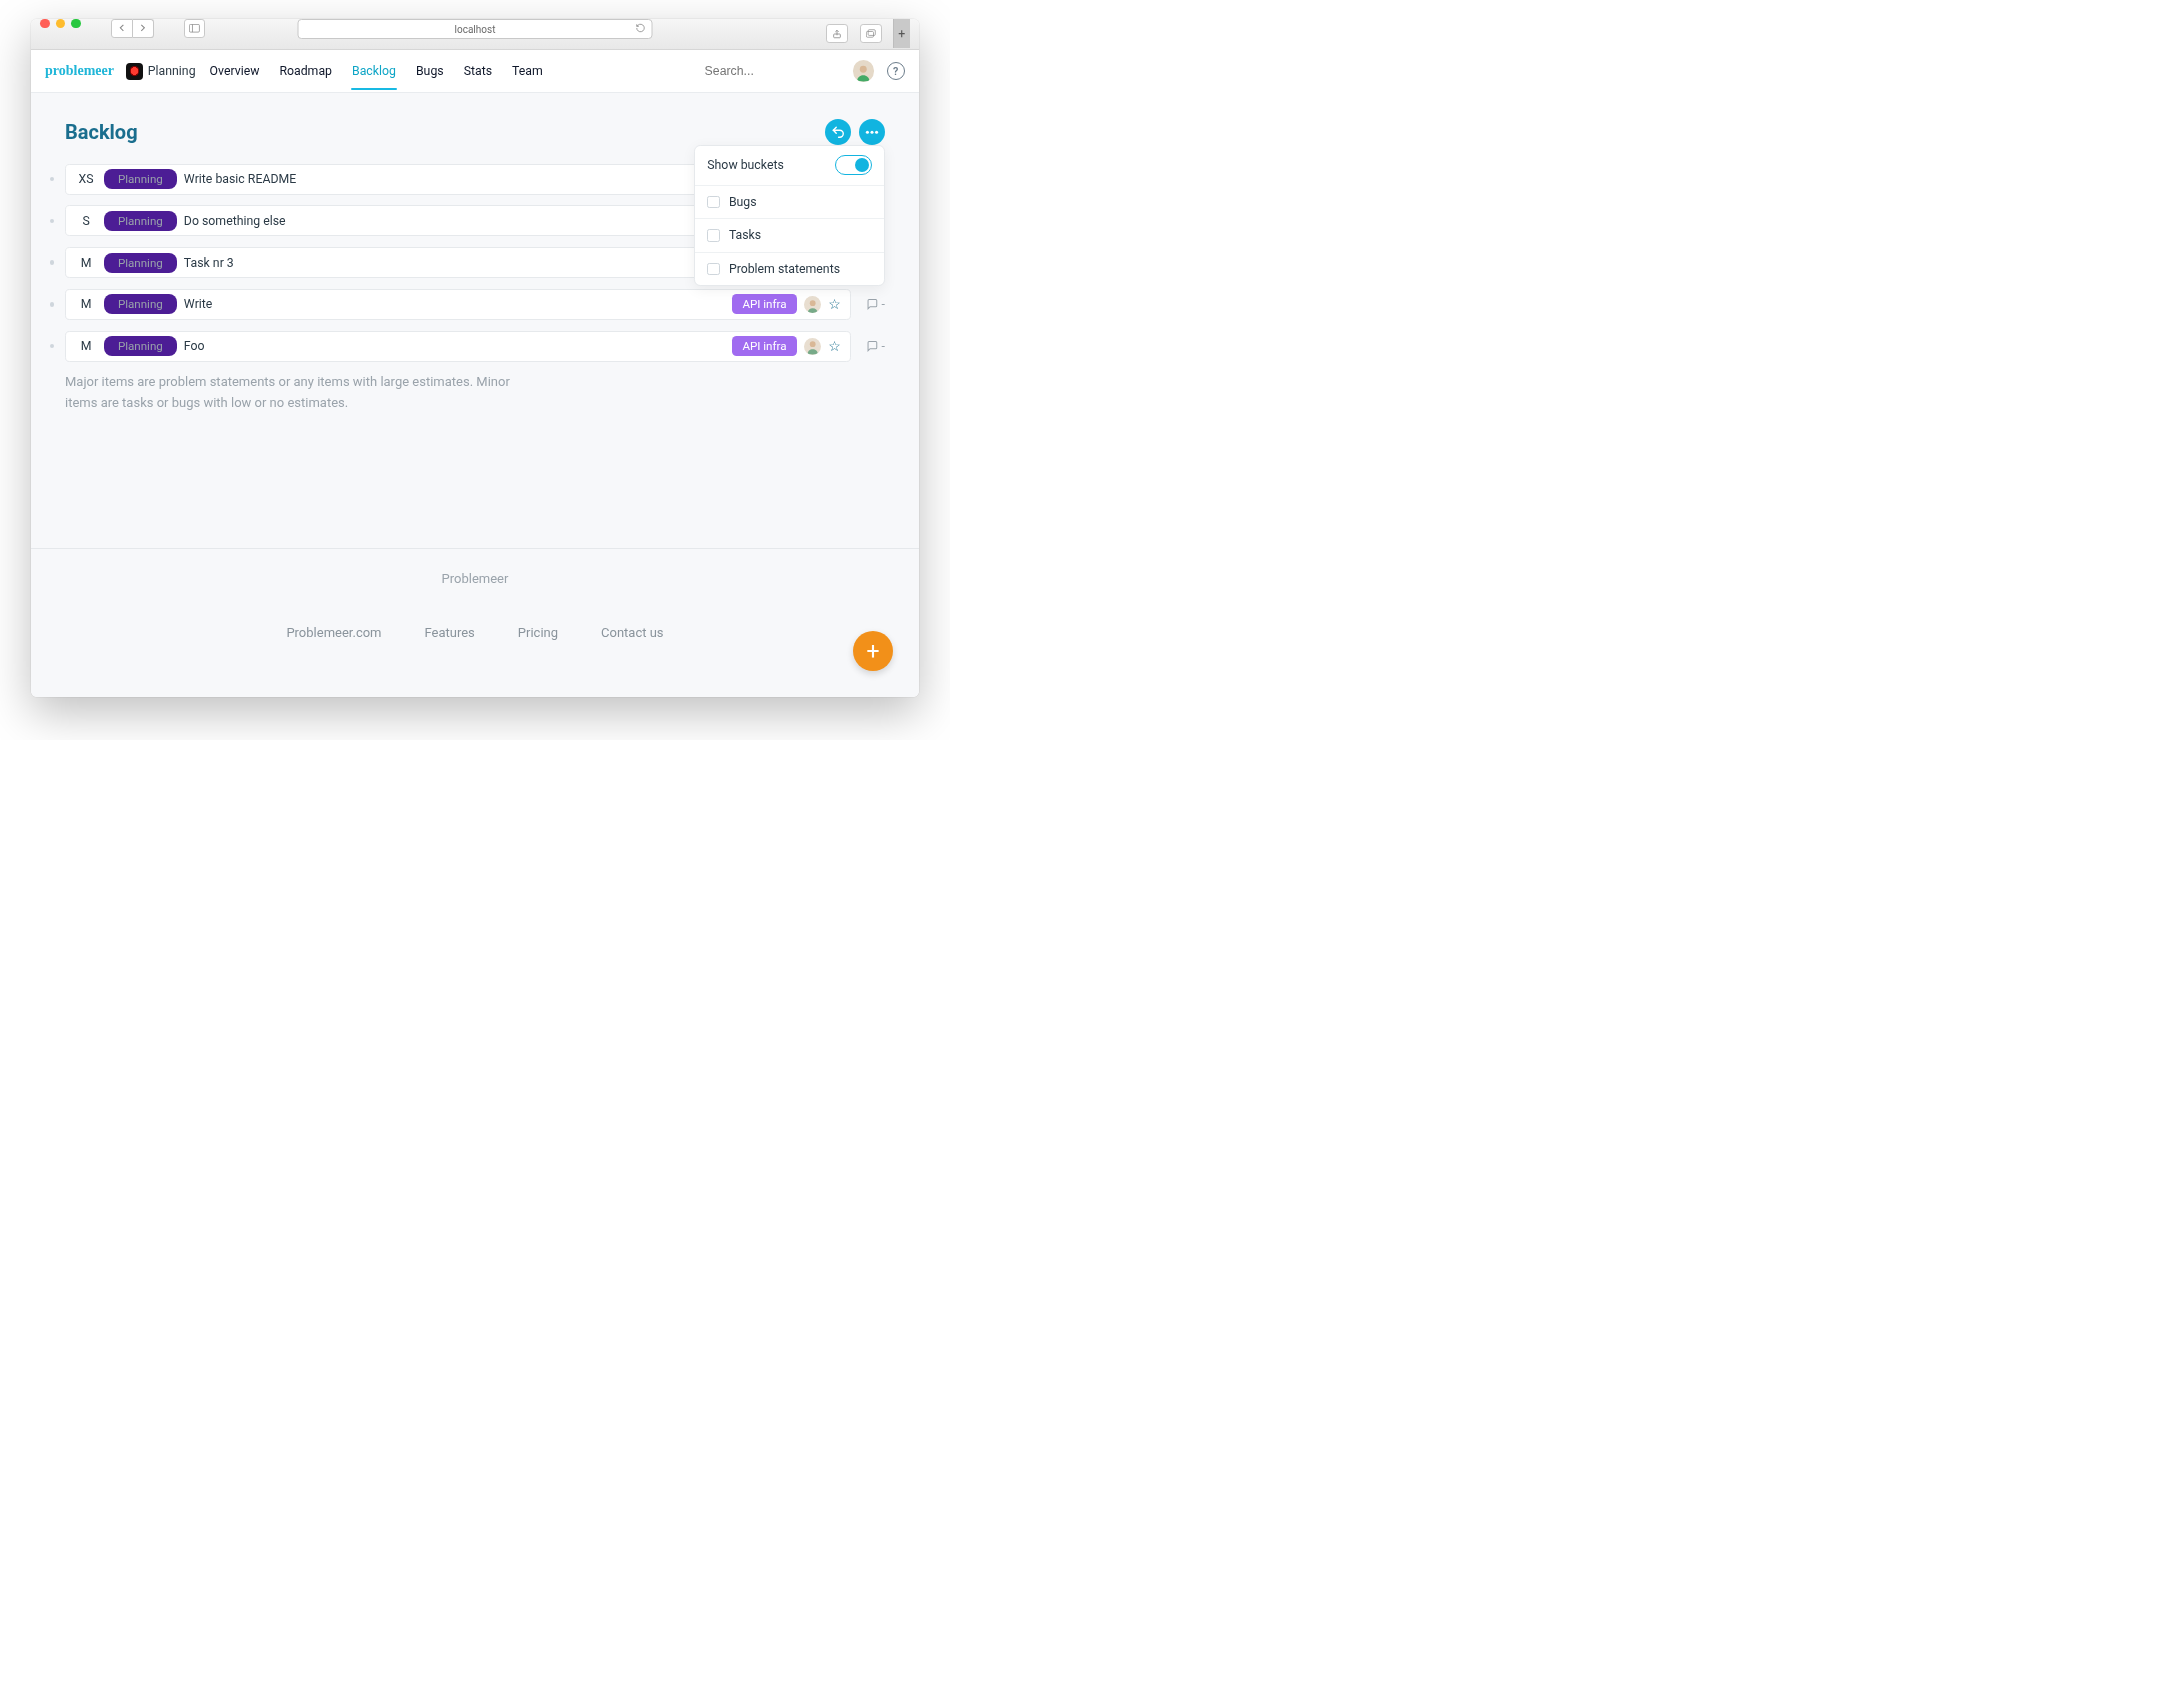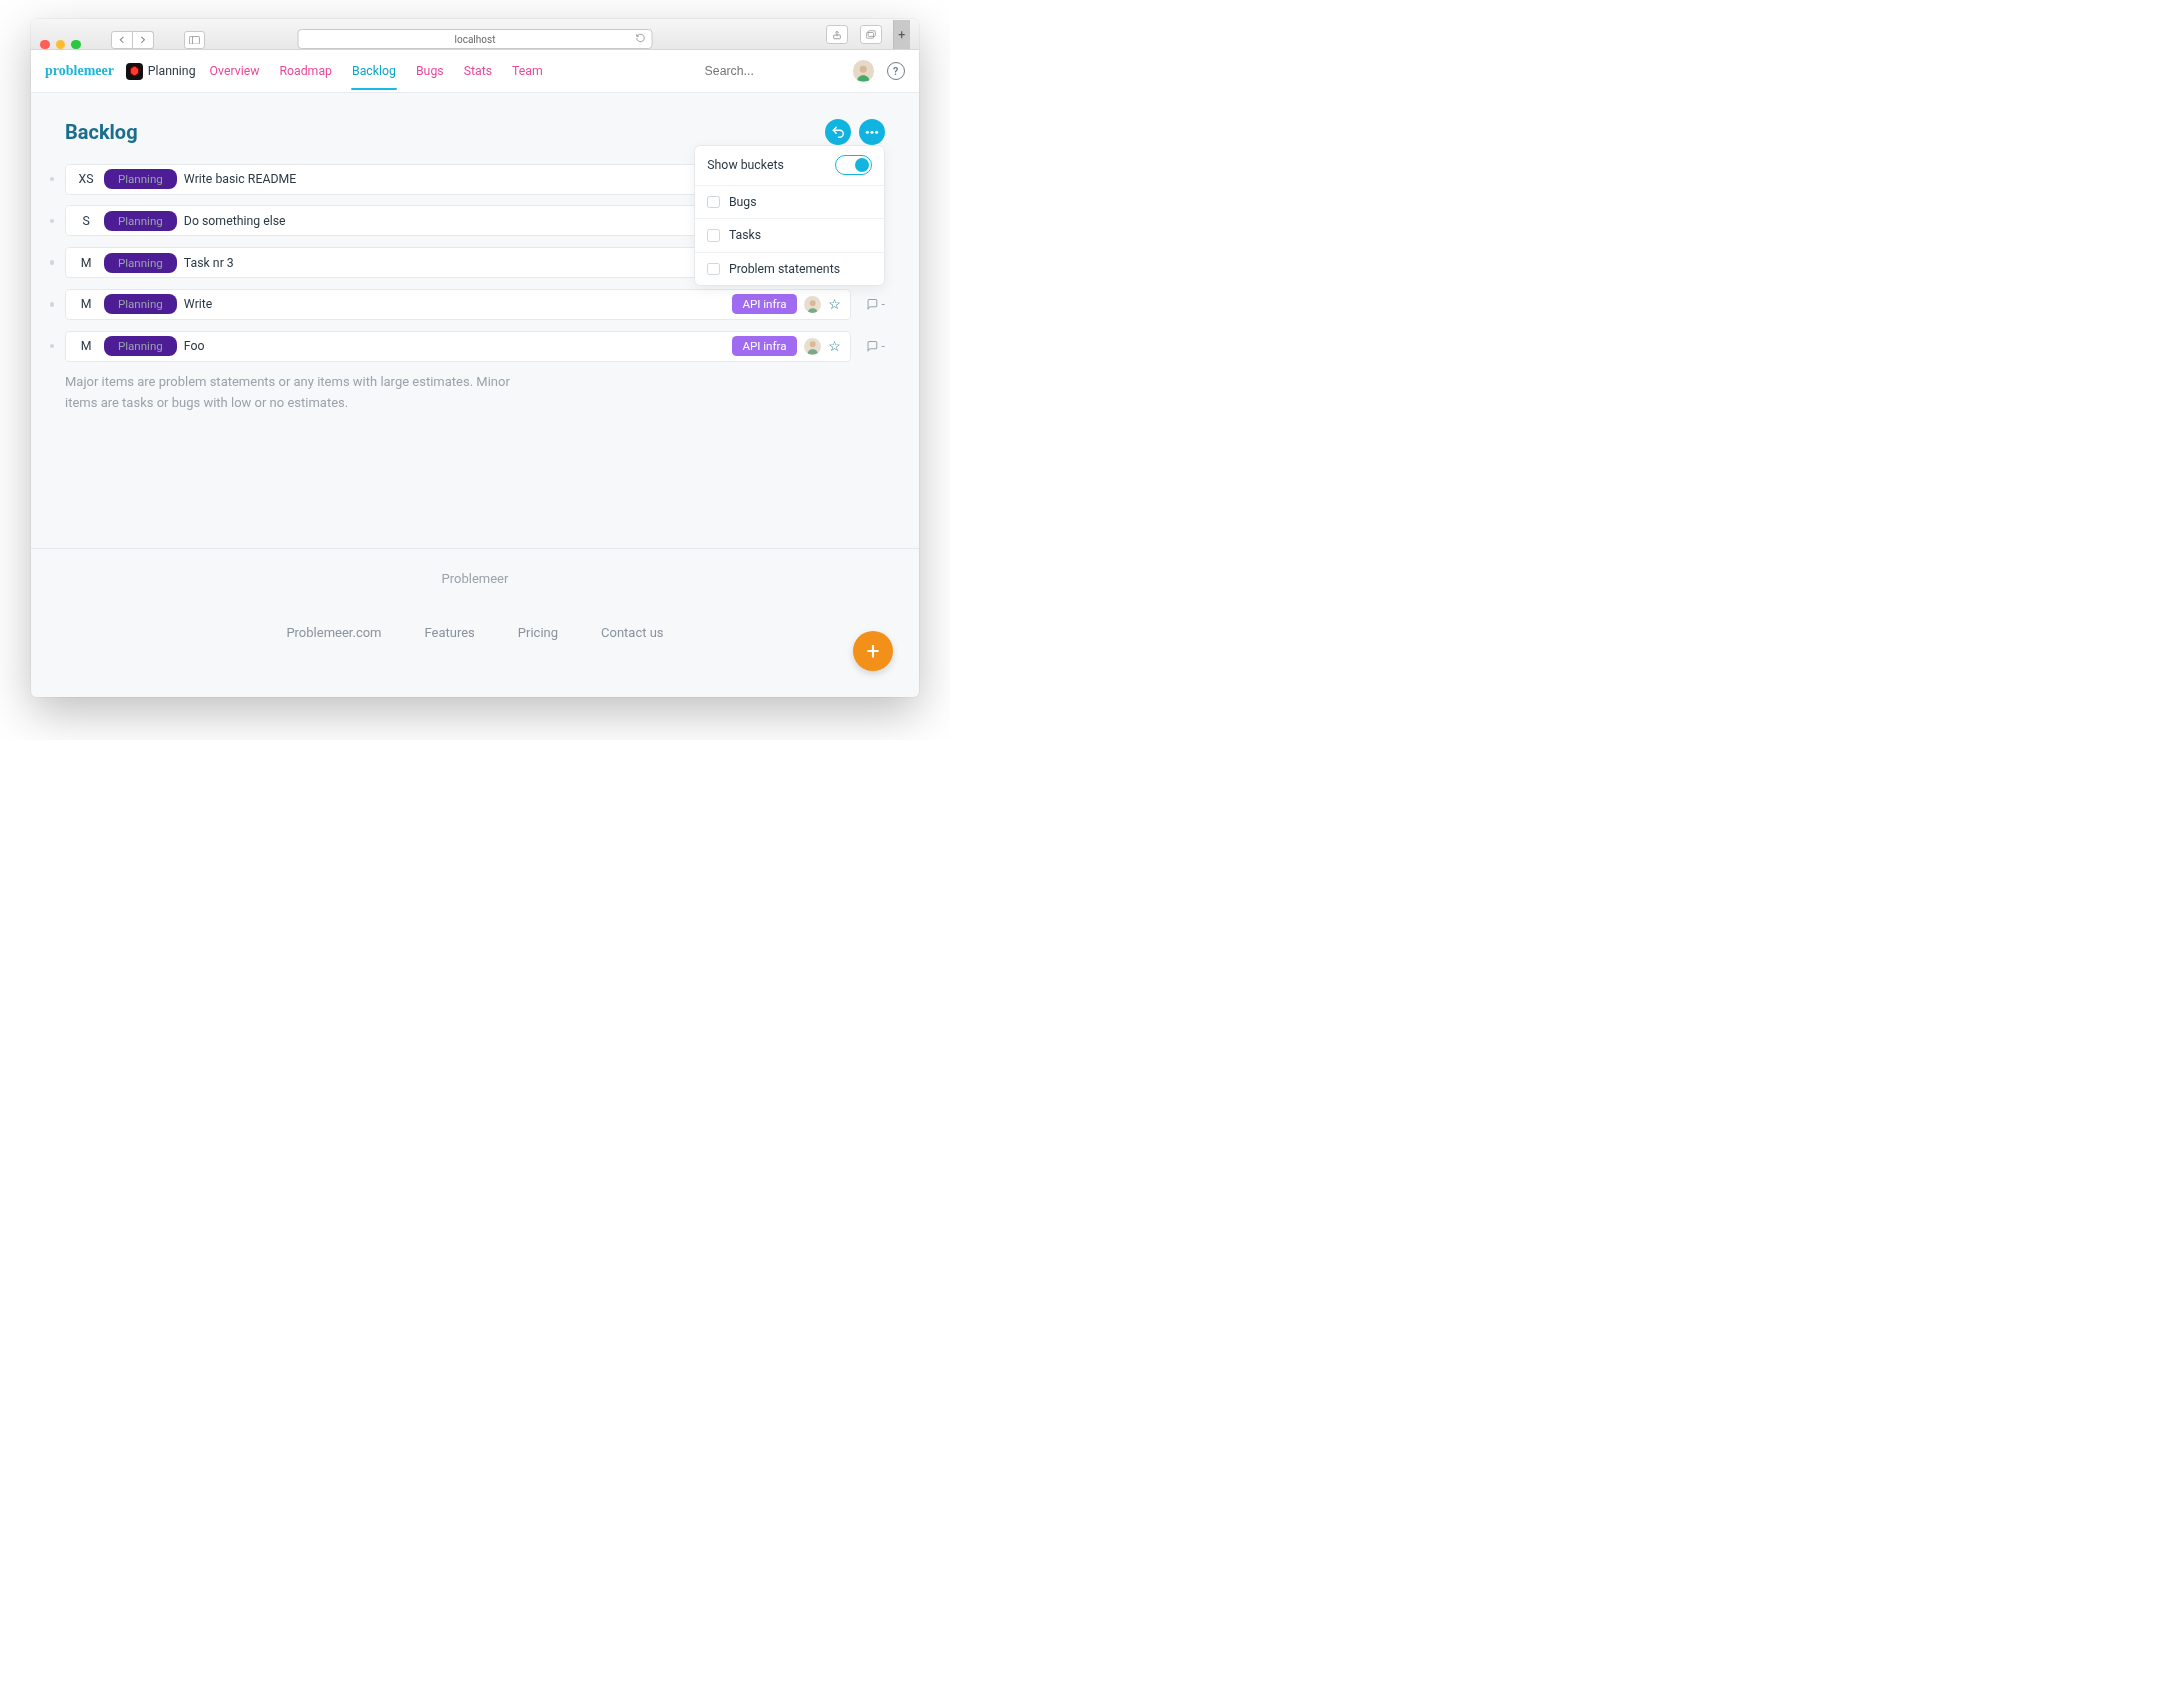--- a/index.html
+++ b/index.html
@@ -22,21 +22,21 @@
     background: #fff;
     height: 678px;
     display: flex;
     flex-direction: column;
   }
   .titlebar {
     height: 31px;
     background: linear-gradient(#f6f6f6,#e8e8e8);
     border-bottom: 0.8px solid #d6d6d6;
     display: flex;
-    align-items: flex-end;
+    align-items: flex-start;
     padding: 0 9.3px;
     gap: 23px;
     position: relative;
   }
   .traffic { display: flex; gap: 6.2px; }
   .traffic span { width:9.3px; height:9.3px; border-radius:50%; display:block; }
   .tl-close { background:#ff5f57; }
   .tl-min   { background:#febc2e; }
   .tl-max   { background:#28c840; }
 
@@ -72,21 +72,21 @@
     border-bottom:0.8px solid #e9ecef; font-size:12.3px;
   }
   .logo { color:#20b6d8; font-family: cursive; font-weight:600; font-size:14px; margin-right:12.3px;}
   .proj-icon {
     width:17px; height:17px; border-radius:3.9px; background:#111;
     display:flex; align-items:center; justify-content:center; margin-right:4.6px;
   }
   .proj-icon::after{ content:""; width:9.3px; height:9.3px; border-radius:50%; background:radial-gradient(circle,#ff3b30 55%,#8b0000 60%);}
   .proj-name { color:#2d3a45; margin-right:14px;}
   .tabs { display:flex; gap:20px; font-size:12.3px;}
-  .tab { color:#ec4899; cursor:pointer; padding:12.3px 0; position:relative; }
+  .tab { color:#0f172a; cursor:pointer; padding:12.3px 0; position:relative; }
   .tab.active { color:#0ea5c6; }
   .tab.active::after{
     content:""; position:absolute; bottom:0; left:-1.5px; right:-1.5px;
     height:2.3px; background:#18b9e3; border-radius:1.5px;
   }
   .search { margin-left:auto; }
   .search input{
     border:none; outline:none; font-size:12.3px; color:#999; width:131px;
   }
   .avatar {

